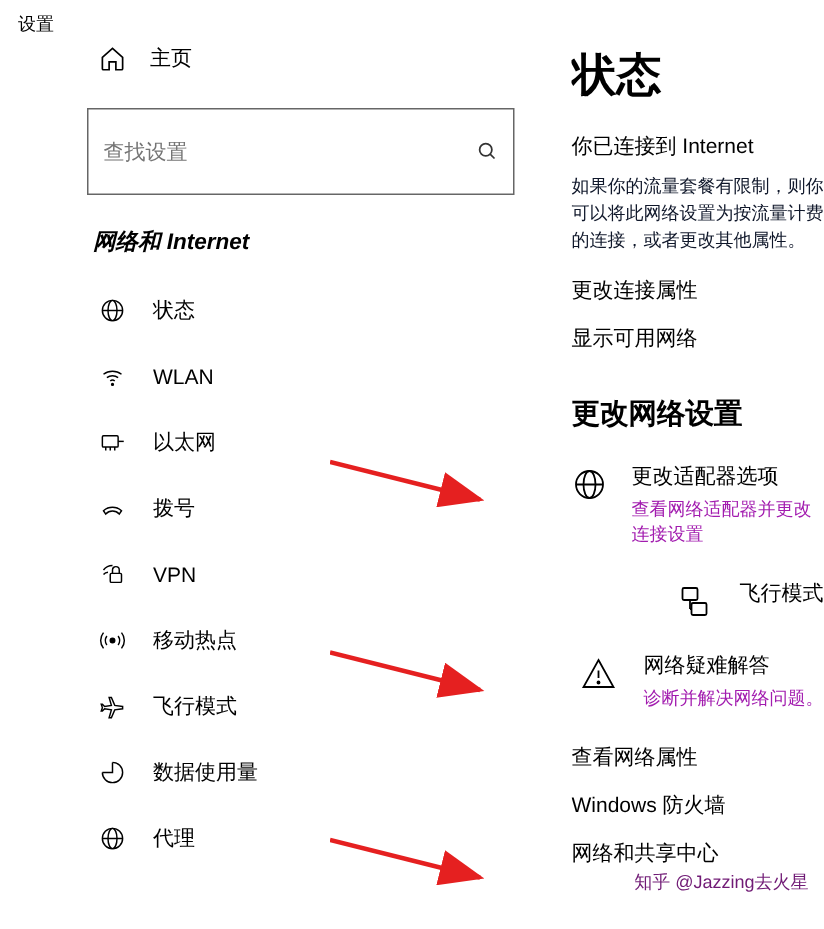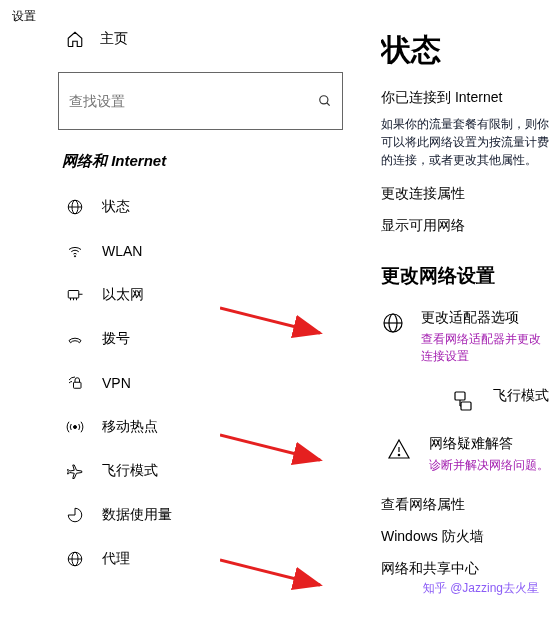--- a/index.html
+++ b/index.html
@@ -19,21 +19,21 @@
     .page-title { font-size: 30px; font-weight: 600; margin-bottom: 18px; }
     .subtitle { font-size: 14px; font-weight: 400; margin-bottom: 8px; }
     .desc { font-size: 12px; color: #0f172a; margin-bottom: 16px; line-height: 1.5; }
     .link { color: #000000; font-size: 14px; cursor: pointer; display: block; margin-bottom: 14px; }
     .subsection { font-size: 19px; font-weight: 700; margin: 28px 0 20px 0; }
     .option { display: flex; gap: 16px; margin-bottom: 22px; justify-content: flex-end; }
     .option .icon { width: 26px; padding-top: 2px; }
     .option-title { font-size: 14px; margin-bottom: 4px; }
     .option-desc { font-size: 12px; color: #a21caf; }
     .arrow { position: absolute; pointer-events: none; }
-    .watermark { position: absolute; bottom: 22px; right: 10px; color: #8b5cf6; font-size: 12px; margin-top: 12px; }
+    .watermark { position: absolute; bottom: 22px; right: 10px; color: #701a75; font-size: 12px; margin-top: 12px; }
     svg { display: block; }
   </style>
 </head>
 <body>
 
 <div class="window">
   <div class="titlebar">设置</div>
   <div class="content">
     <div class="sidebar">
       <div class="home">

